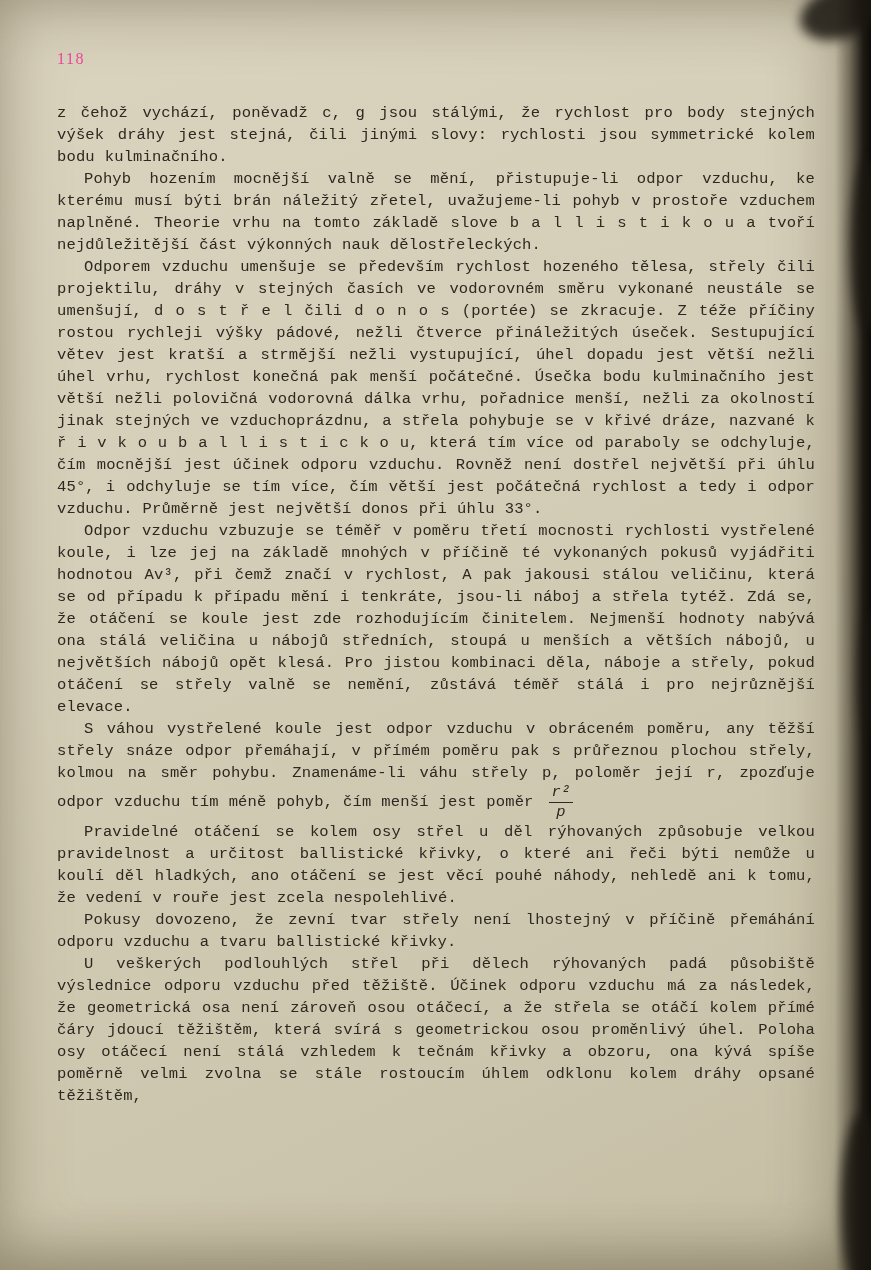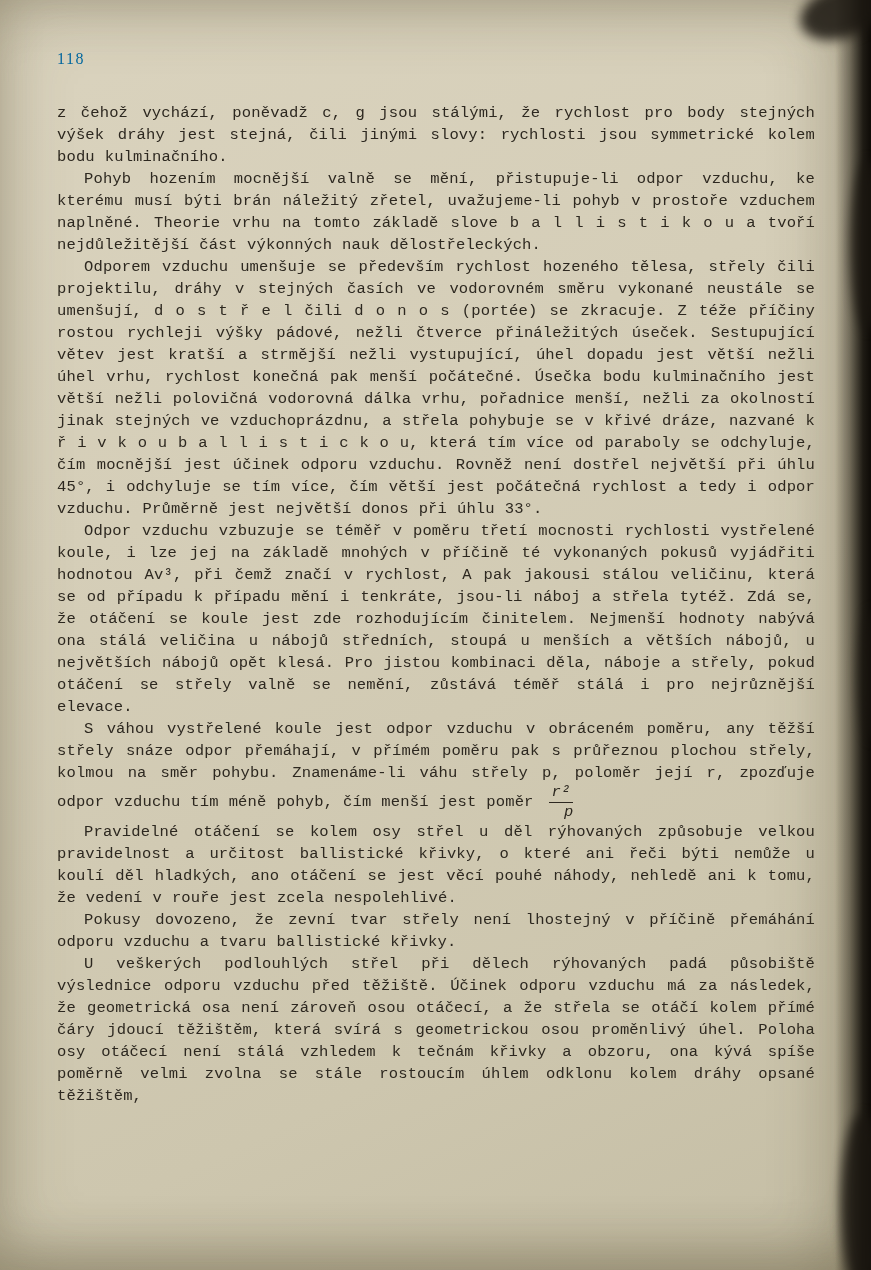--- a/index.html
+++ b/index.html
@@ -17,31 +17,31 @@
     position:absolute;top:0;right:0;width:36px;height:100%;z-index:6;
     background:linear-gradient(to right, rgba(26,21,13,0) 0%, rgba(26,21,13,.40) 40%, rgba(16,13,8,.90) 78%, #0e0b07 100%);
   }
   .smudge{position:absolute;background:#1a1610;filter:blur(6px);border-radius:50%;z-index:7;}
   .smudge.top{right:-14px;top:-14px;width:86px;height:52px;transform:rotate(-18deg);opacity:.85;}
   .smudge.mid{right:-16px;top:160px;width:36px;height:170px;opacity:.75;}
   .smudge.low{right:-16px;top:610px;width:28px;height:130px;opacity:.5;}
   .smudge.bottom{right:-14px;bottom:-24px;width:44px;height:180px;opacity:.85;}
   .page-number{
     position:absolute;left:57px;top:50px;z-index:2;
-    font-size:16px;color:#0369a1;letter-spacing:1.5px;
+    font-size:16px;color:#ec4899;letter-spacing:1.5px;
   }
   .text-block{
     position:absolute;left:57px;top:102px;width:758px;z-index:2;
     font-size:15.5px;line-height:22px;color:#2d2820;text-align:justify;
     letter-spacing:.15px;word-spacing:.5px;
   }
   .para{margin:0;text-indent:27px;font-family:Liberation Mono, monospace;}
   .para.first{text-indent:0;}
   .fraction{
-    display:inline-block;vertical-align:-10px;text-align:right;
+    display:inline-block;vertical-align:-10px;text-align:center;
     line-height:1.1;font-style:italic;padding:0 5px;text-indent:0;
   }
   .fraction .num{display:block;border-bottom:1px solid #2d2820;padding:0 3px 1px;}
   .fraction .den{display:block;padding-top:1px;}
 </style>
 </head>
 <body>
 
 <div class="page-number">118</div>
 

